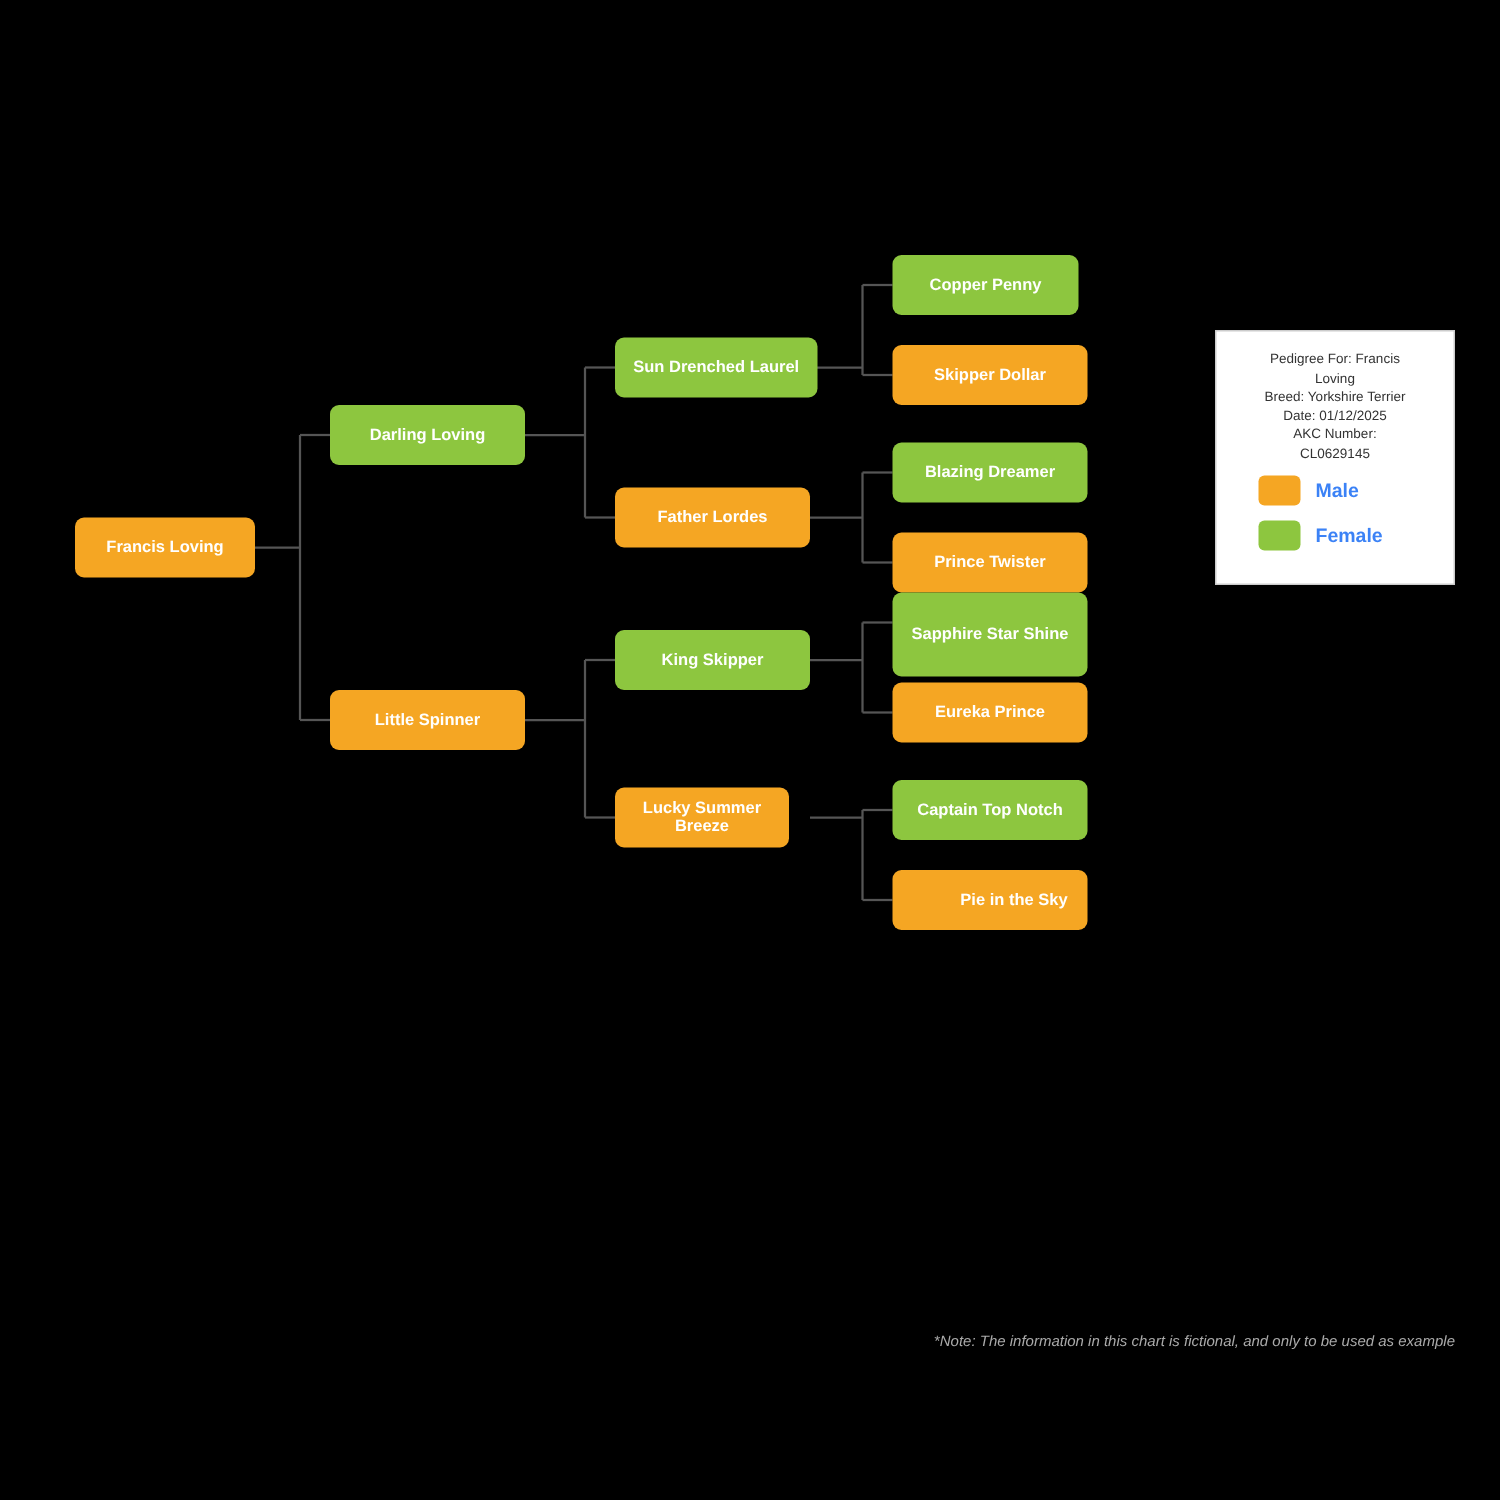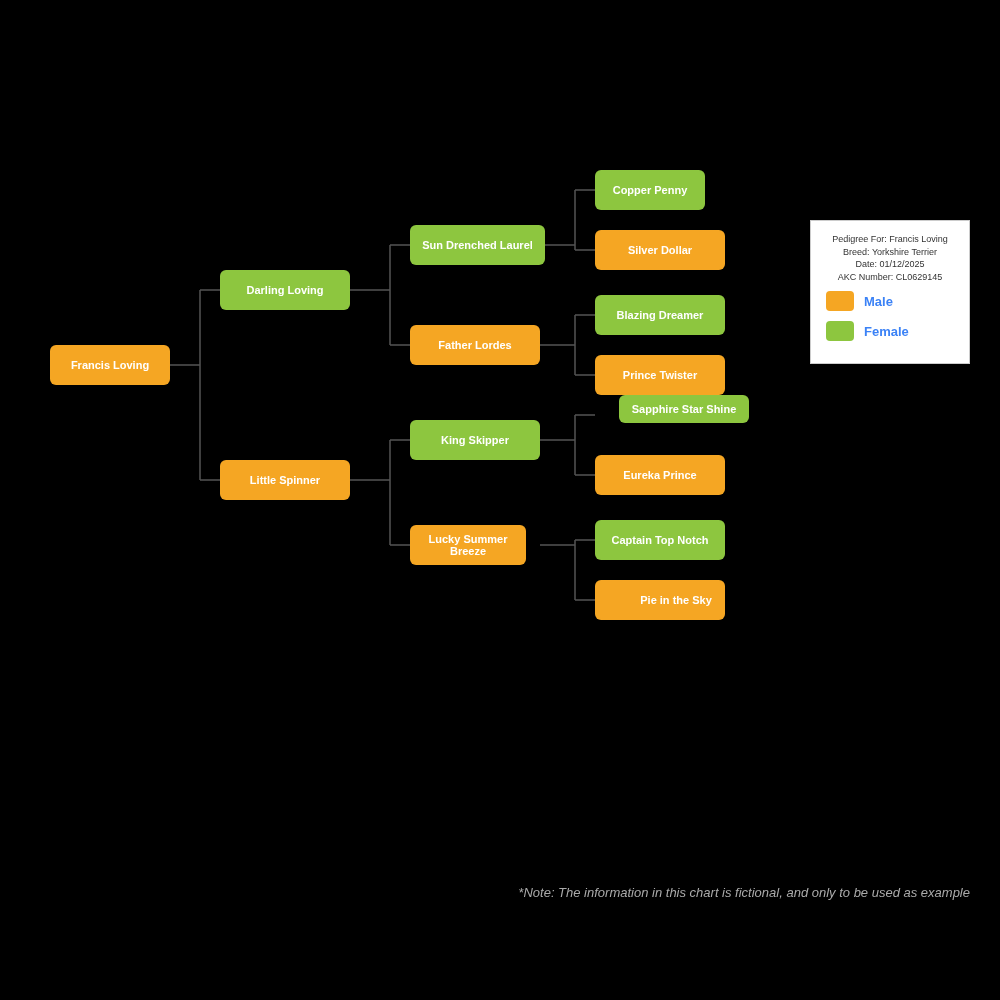--- a/index.html
+++ b/index.html
@@ -46,21 +46,21 @@
       fill: none;
     }
 
     #legend {
       position: absolute;
       top: 220px;
       right: 30px;
       width: 160px;
       background: #fff;
       border: 1px solid #ccc;
-      padding: 12px 15px;
+      padding: 12px 28px;
       font-size: 11px;
     }
     #legend .legend-title {
       font-size: 9px;
       text-align: center;
       margin-bottom: 8px;
       color: #333;
       line-height: 1.4;
     }
     .legend-item {
@@ -76,21 +76,21 @@
       height: 20px;
       border-radius: 4px;
       margin-right: 10px;
       flex-shrink: 0;
     }
 
     #footnote {
       position: absolute;
       bottom: 100px;
       right: 30px;
-      font-size: 13px;
+      font-size: 10px;
       color: #aaa;
       text-align: left;
       font-style: italic;
     }
   </style>
 </head>
 <body>
 
 <div id="chart-area">
   <svg class="connectors">
@@ -134,25 +134,25 @@
   <div class="node male" style="left:20px;top:215px;width:120px;height:40px;">Francis Loving</div>
 
   <div class="node female" style="left:190px;top:140px;width:130px;height:40px;">Darling Loving</div>
   <div class="node male" style="left:190px;top:330px;width:130px;height:40px;">Little Spinner</div>
 
   <div class="node female" style="left:380px;top:95px;width:135px;height:40px;">Sun Drenched Laurel</div>
   <div class="node male" style="left:380px;top:195px;width:130px;height:40px;">Father Lordes</div>
   <div class="node female" style="left:380px;top:290px;width:130px;height:40px;">King Skipper</div>
   <div class="node male" style="left:380px;top:395px;width:116px;height:40px;">Lucky Summer Breeze</div>
 
-  <div class="node female" style="left:565px;top:40px;width:110px;height:40px;">Copper Penny</div>
-  <div class="node male" style="left:565px;top:100px;width:130px;height:40px;">Silver Dollar</div>
+  <div class="node female" style="left:565px;top:40px;width:124px;height:40px;">Copper Penny</div>
+  <div class="node male" style="left:565px;top:100px;width:130px;height:40px;">Skipper Dollar</div>
   <div class="node female" style="left:565px;top:165px;width:130px;height:40px;">Blazing Dreamer</div>
   <div class="node male" style="left:565px;top:225px;width:130px;height:40px;">Prince Twister</div>
-  <div class="node female" style="left:589px;top:265px;width:130px;height:28px;">Sapphire Star Shine</div>
+  <div class="node female" style="left:565px;top:265px;width:130px;height:56px;">Sapphire Star Shine</div>
   <div class="node male" style="left:565px;top:325px;width:130px;height:40px;">Eureka Prince</div>
   <div class="node female" style="left:565px;top:390px;width:130px;height:40px;">Captain Top Notch</div>
   <div class="node male" style="left:565px;top:450px;width:130px;height:40px;padding-left:36px;">Pie in the Sky</div>
 </div>
 
 <div id="legend">
   <div class="legend-title" style="white-space:pre-line;">Pedigree For: Francis Loving
 Breed: Yorkshire Terrier
 Date: 01/12/2025
 AKC Number: CL0629145</div>

